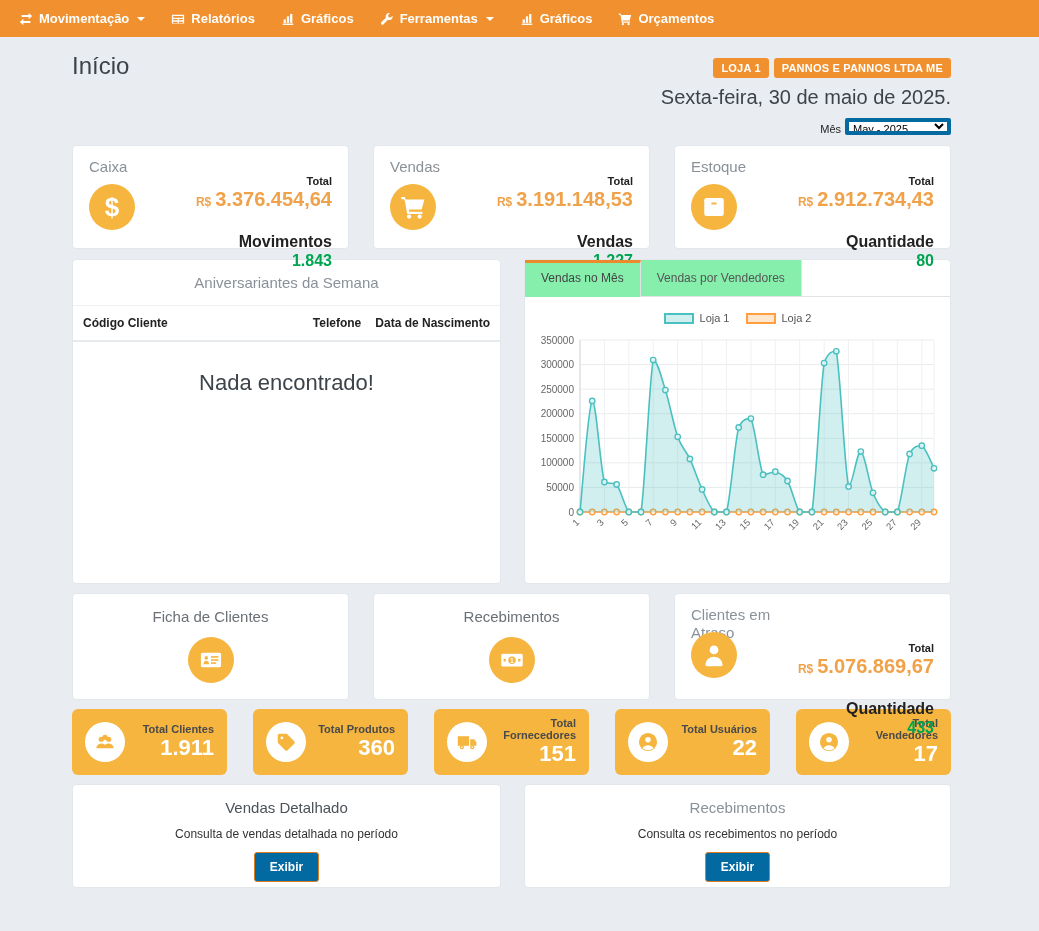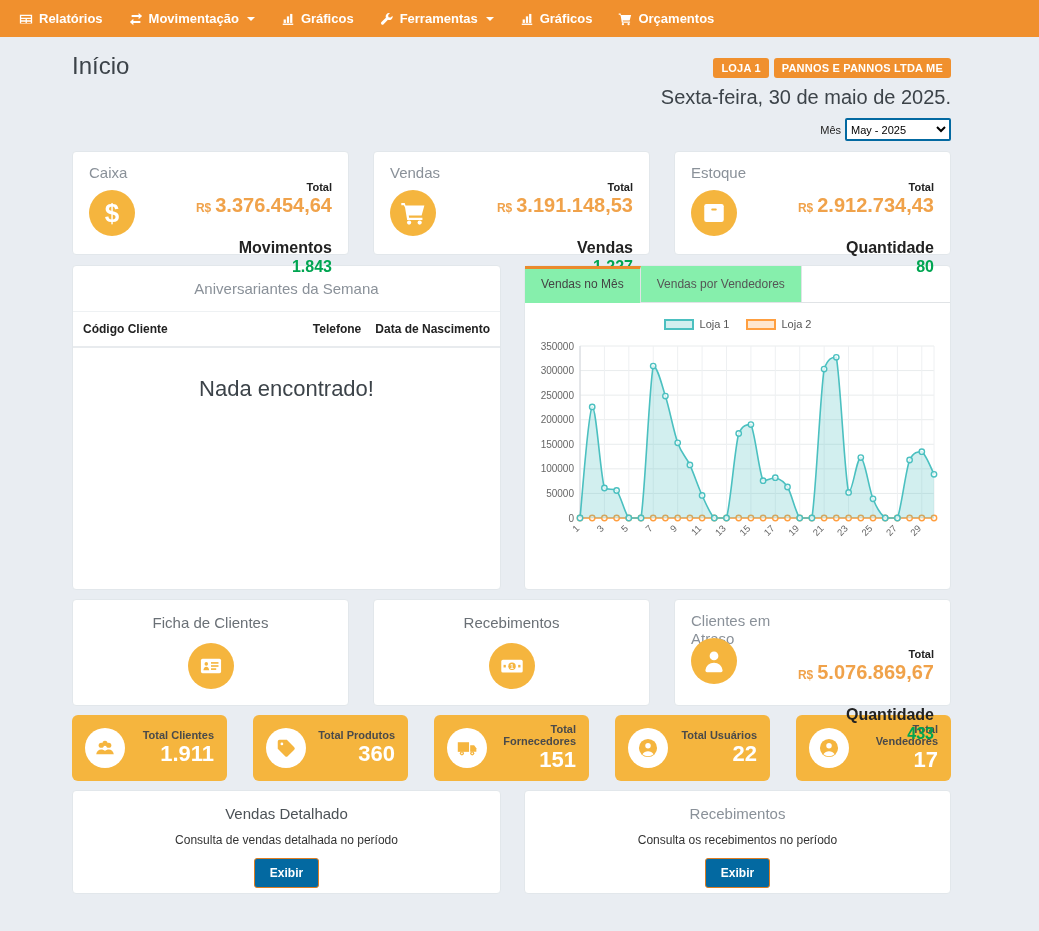--- a/index.html
+++ b/index.html
@@ -32,22 +32,22 @@
   .header-row { display:flex; justify-content:space-between; align-items:center; padding-top:15px; }
   .page-title { font-size:24px; color:#3c4349; font-weight:normal; margin:0; }
   .badges { display:flex; gap:5px; margin-top:4px; }
   .badge {
     background:#f0902e; color:#fff; font-size:11px; font-weight:bold;
     padding:4px 8px; border-radius:3px; letter-spacing:.2px; cursor:pointer;
   }
   .date-line { text-align:right; font-size:20px; color:#3c4349; margin-top:6px; }
   .month-line { text-align:right; margin-top:9px; font-size:11px; color:#222; }
   .month-line select {
-    width:106px; height:23px; font-size:11px; margin-left:4px;
-    border:2px solid #0369a1; border-radius:2px; background:#fff;
+    width:106px; height:17px; font-size:11px; margin-left:4px;
+    border:4px solid #0369a1; border-radius:2px; background:#fff;
     font-family:"Liberation Sans", sans-serif;
   }
   
   .row { display:flex; justify-content:space-between; }
   .card {
     background:#fff; border:1px solid #e2e7eb; border-radius:4px;
   }
   .r1 { margin-top:10px; }
   .r2 { margin-top:10px; }
   .r3 { margin-top:9px; }
@@ -122,34 +122,34 @@
   }
   svg text { font-family:"Liberation Sans", sans-serif; }
 </style>
 </head>
 <body>
 
 <div class="navbar">
   <div class="nav-item">
     <span>
       <svg width="14" height="14" viewBox="0 0 16 16" fill="#fff">
-          <path d="M1 3h14v10H1V3zm1.5 1.5v2h11v-2h-11zm0 3.5v1.5h5V8h-5zm6.5 0v1.5h4.5V8H9zm-6.5 3v1.5h5V11h-5zm6.5 0v1.5h4.5V11H9z"></path>
+          <path d="M11 1l4 3.6L11 8.2V5.7H3V3.5h8V1z"></path>
+          <path d="M5 7.8L1 11.4 5 15v-2.5h8v-2.2H5V7.8z"></path>
         </svg>
     </span>
-    <span>Relatórios</span>
+    <span>Movimentação</span>
+    <span class="caret"></span>
   </div>
   <div class="nav-item">
     <span>
       <svg width="14" height="14" viewBox="0 0 16 16" fill="#fff">
-          <path d="M11 1l4 3.6L11 8.2V5.7H3V3.5h8V1z"></path>
-          <path d="M5 7.8L1 11.4 5 15v-2.5h8v-2.2H5V7.8z"></path>
+          <path d="M1 3h14v10H1V3zm1.5 1.5v2h11v-2h-11zm0 3.5v1.5h5V8h-5zm6.5 0v1.5h4.5V8H9zm-6.5 3v1.5h5V11h-5zm6.5 0v1.5h4.5V11H9z"></path>
         </svg>
     </span>
-    <span>Movimentação</span>
-    <span class="caret"></span>
+    <span>Relatórios</span>
   </div>
   <div class="nav-item">
     <span>
       <svg width="14" height="14" viewBox="0 0 16 16" fill="#fff">
           <path d="M2 13.2h12v1.6H2z"></path>
           <path d="M3 8.5h2.6v4H3z"></path>
           <path d="M6.7 5h2.6v7.5H6.7z"></path>
           <path d="M10.4 2.2H13v10.3h-2.6z"></path>
         </svg>
     </span>

